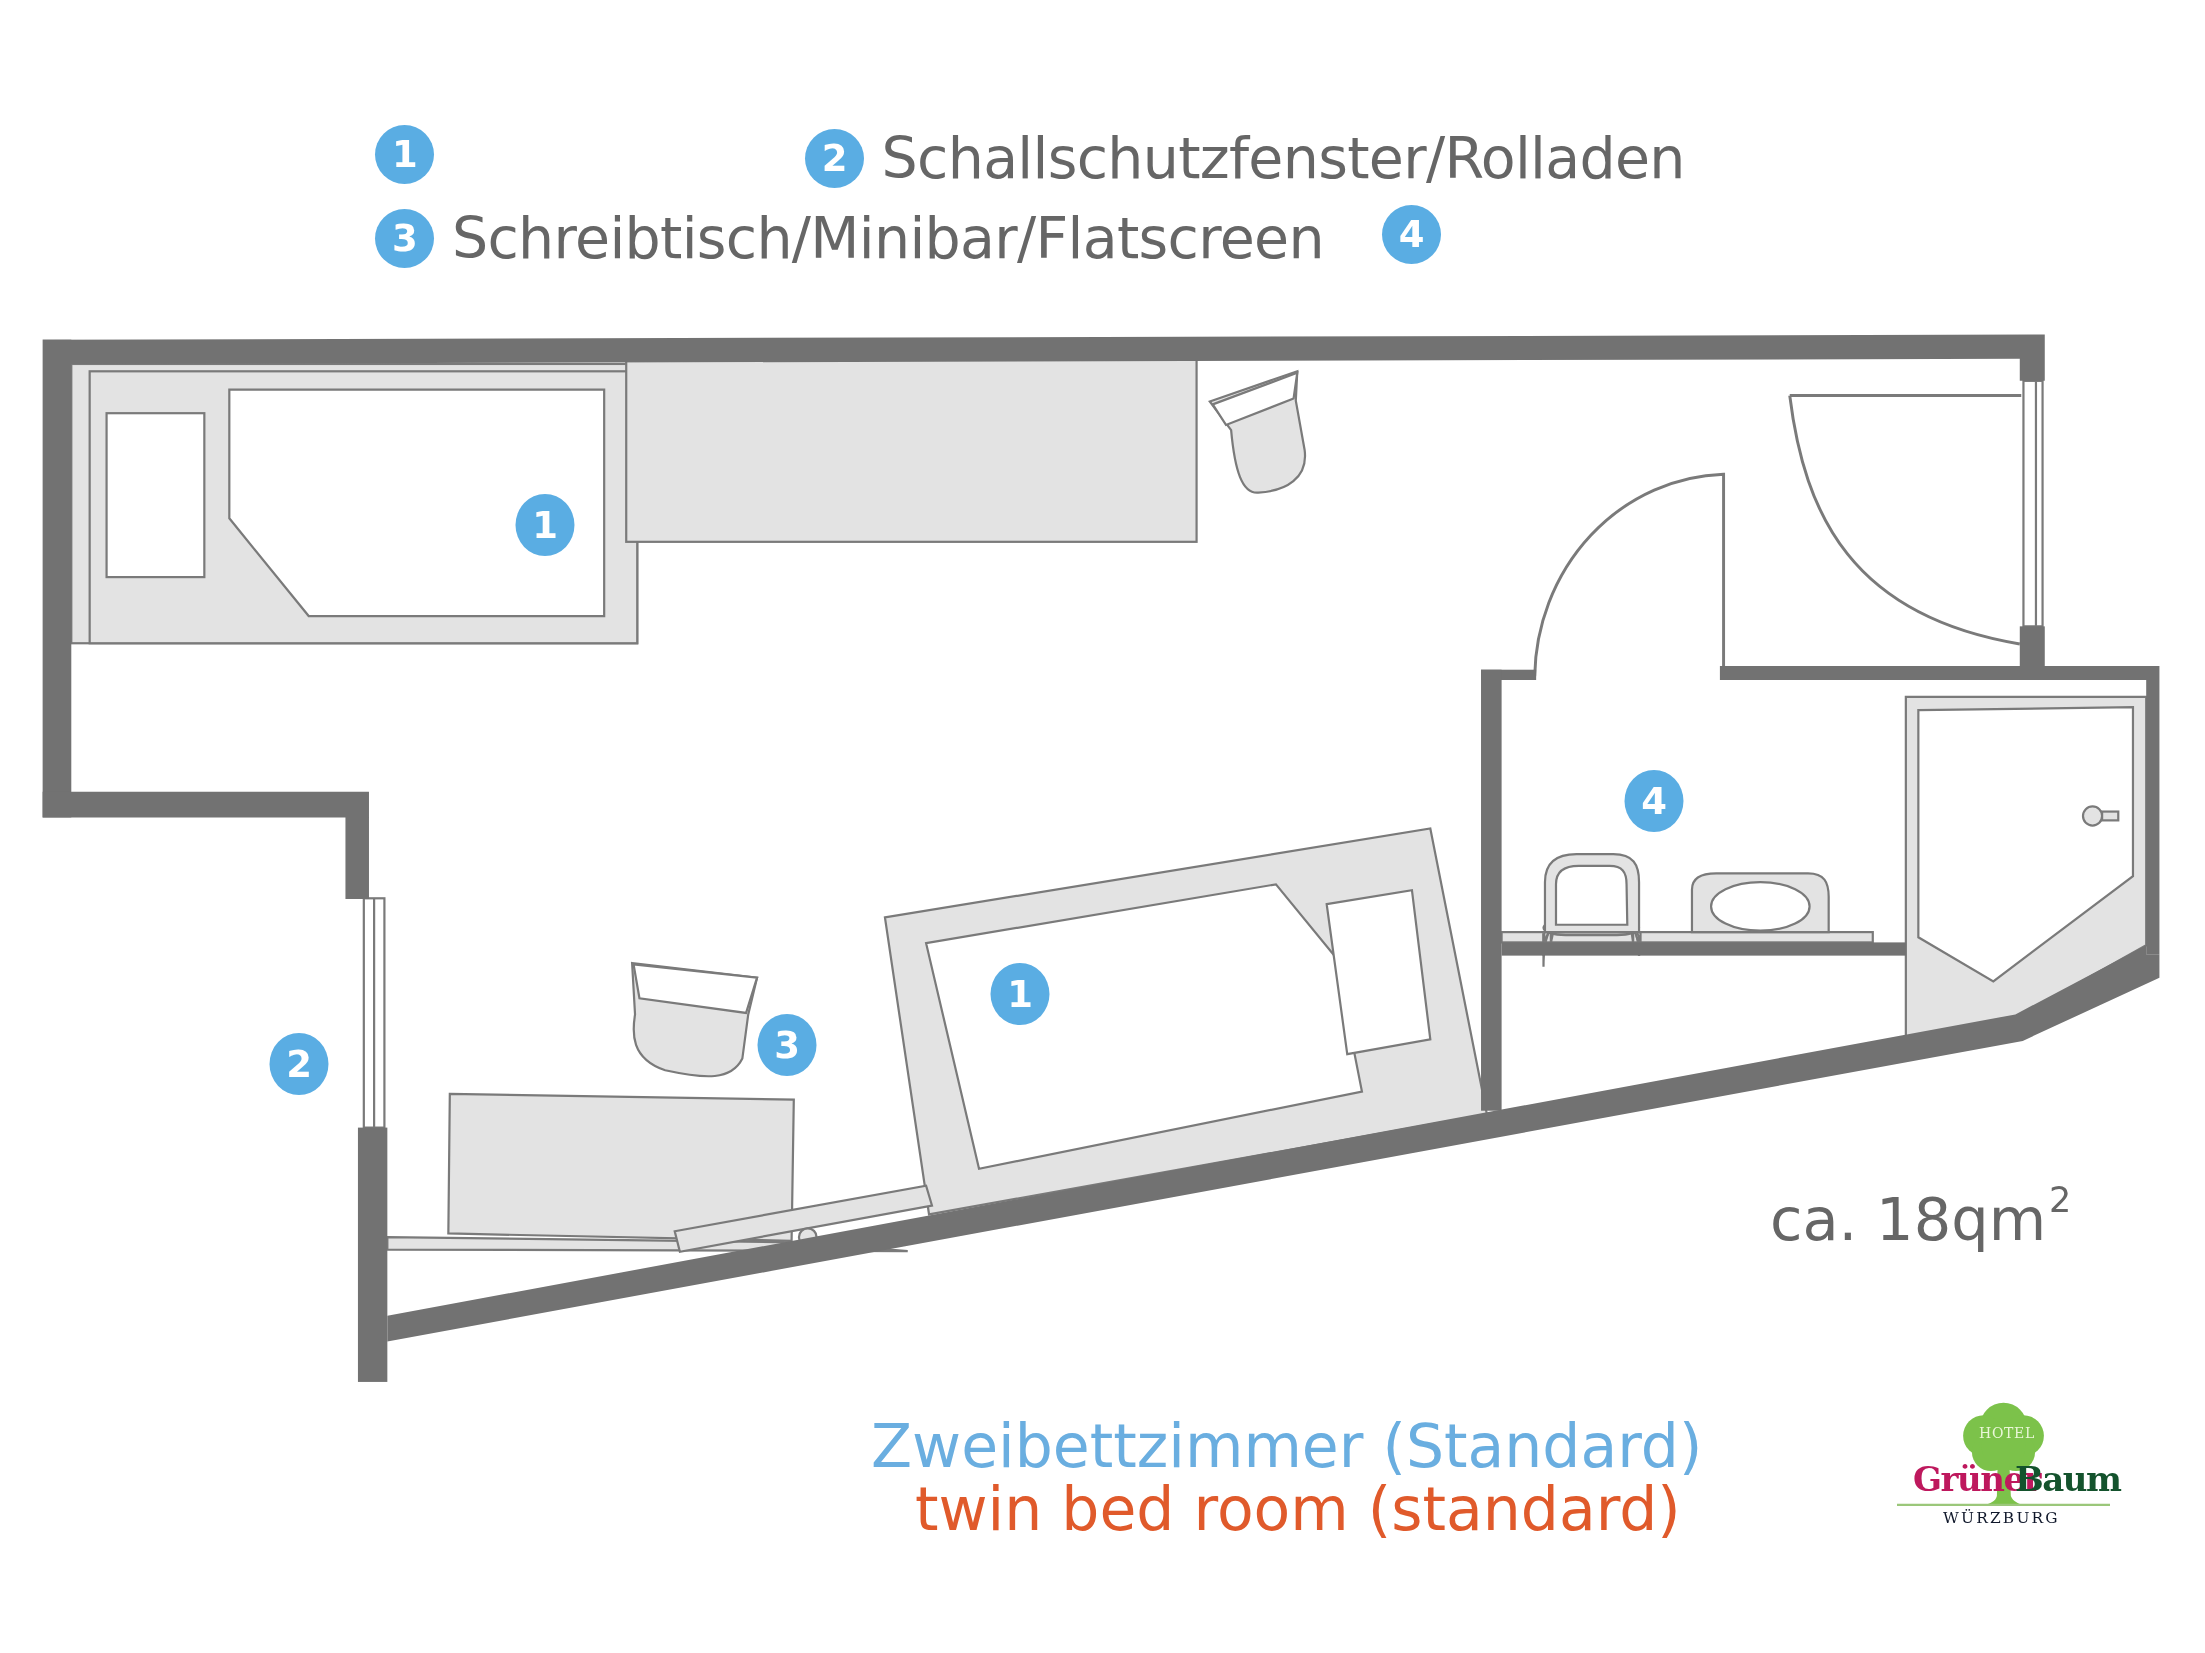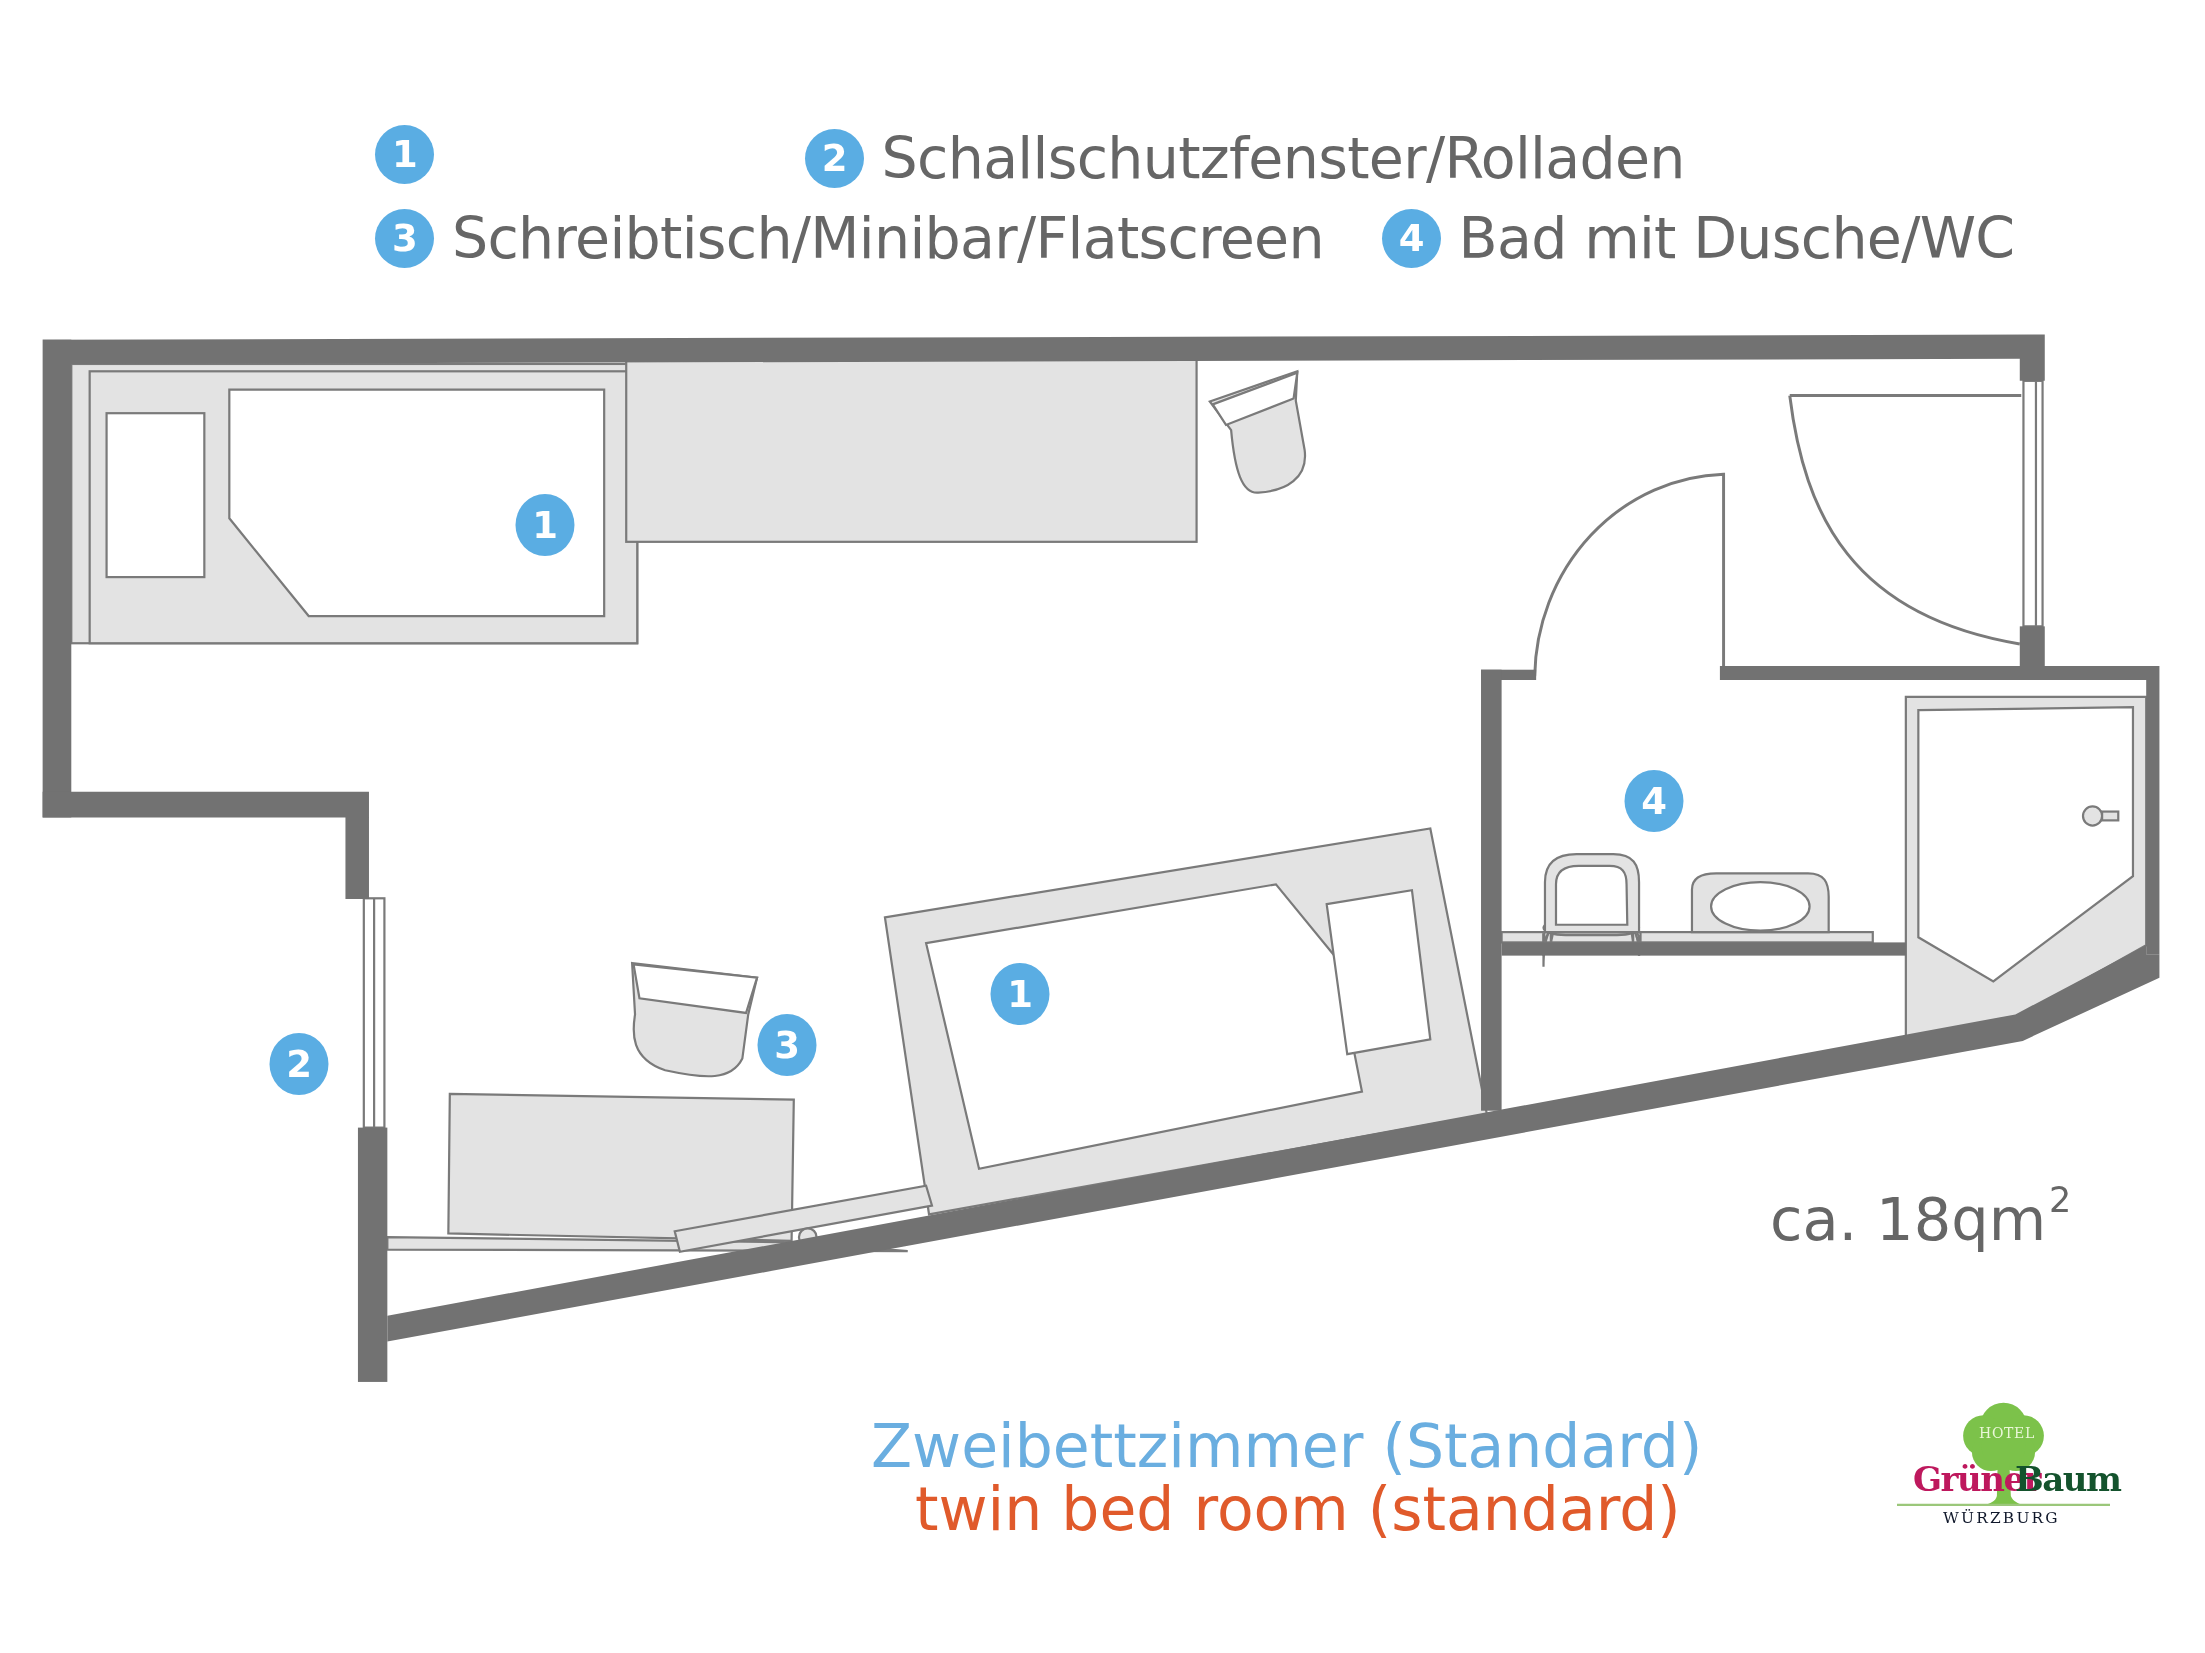--- a/index.html
+++ b/index.html
@@ -39,21 +39,20 @@
   <div class="legend-row" style="left:437px; top:7.4px;">
     <div class="badge">2</div>
     <span class="legend-label">Schallschutzfenster/Rolladen</span>
   </div>
   <div class="legend-row" style="left:7.4px; top:87px;">
     <div class="badge">3</div>
     <span class="legend-label">Schreibtisch/Minibar/Flatscreen</span>
   </div>
   <div class="legend-row" style="left:1014px; top:87px;">
     <div class="badge">4</div>
-    <span class="legend-label">Bad mit Dusche/WC</span>
   </div>
 </div>
 
 <svg class="plan" width="2205" height="1654" viewBox="0 0 3000 2250">
   <g fill="#e3e3e3" stroke="#7a7a7a" stroke-width="3">
 
     <g>
       <rect x="97" y="495" width="770" height="380"></rect>
       <rect x="122" y="505" width="745" height="370" fill="#e3e3e3"></rect>
       <rect x="145" y="562" width="133" height="223" fill="#ffffff"></rect>

